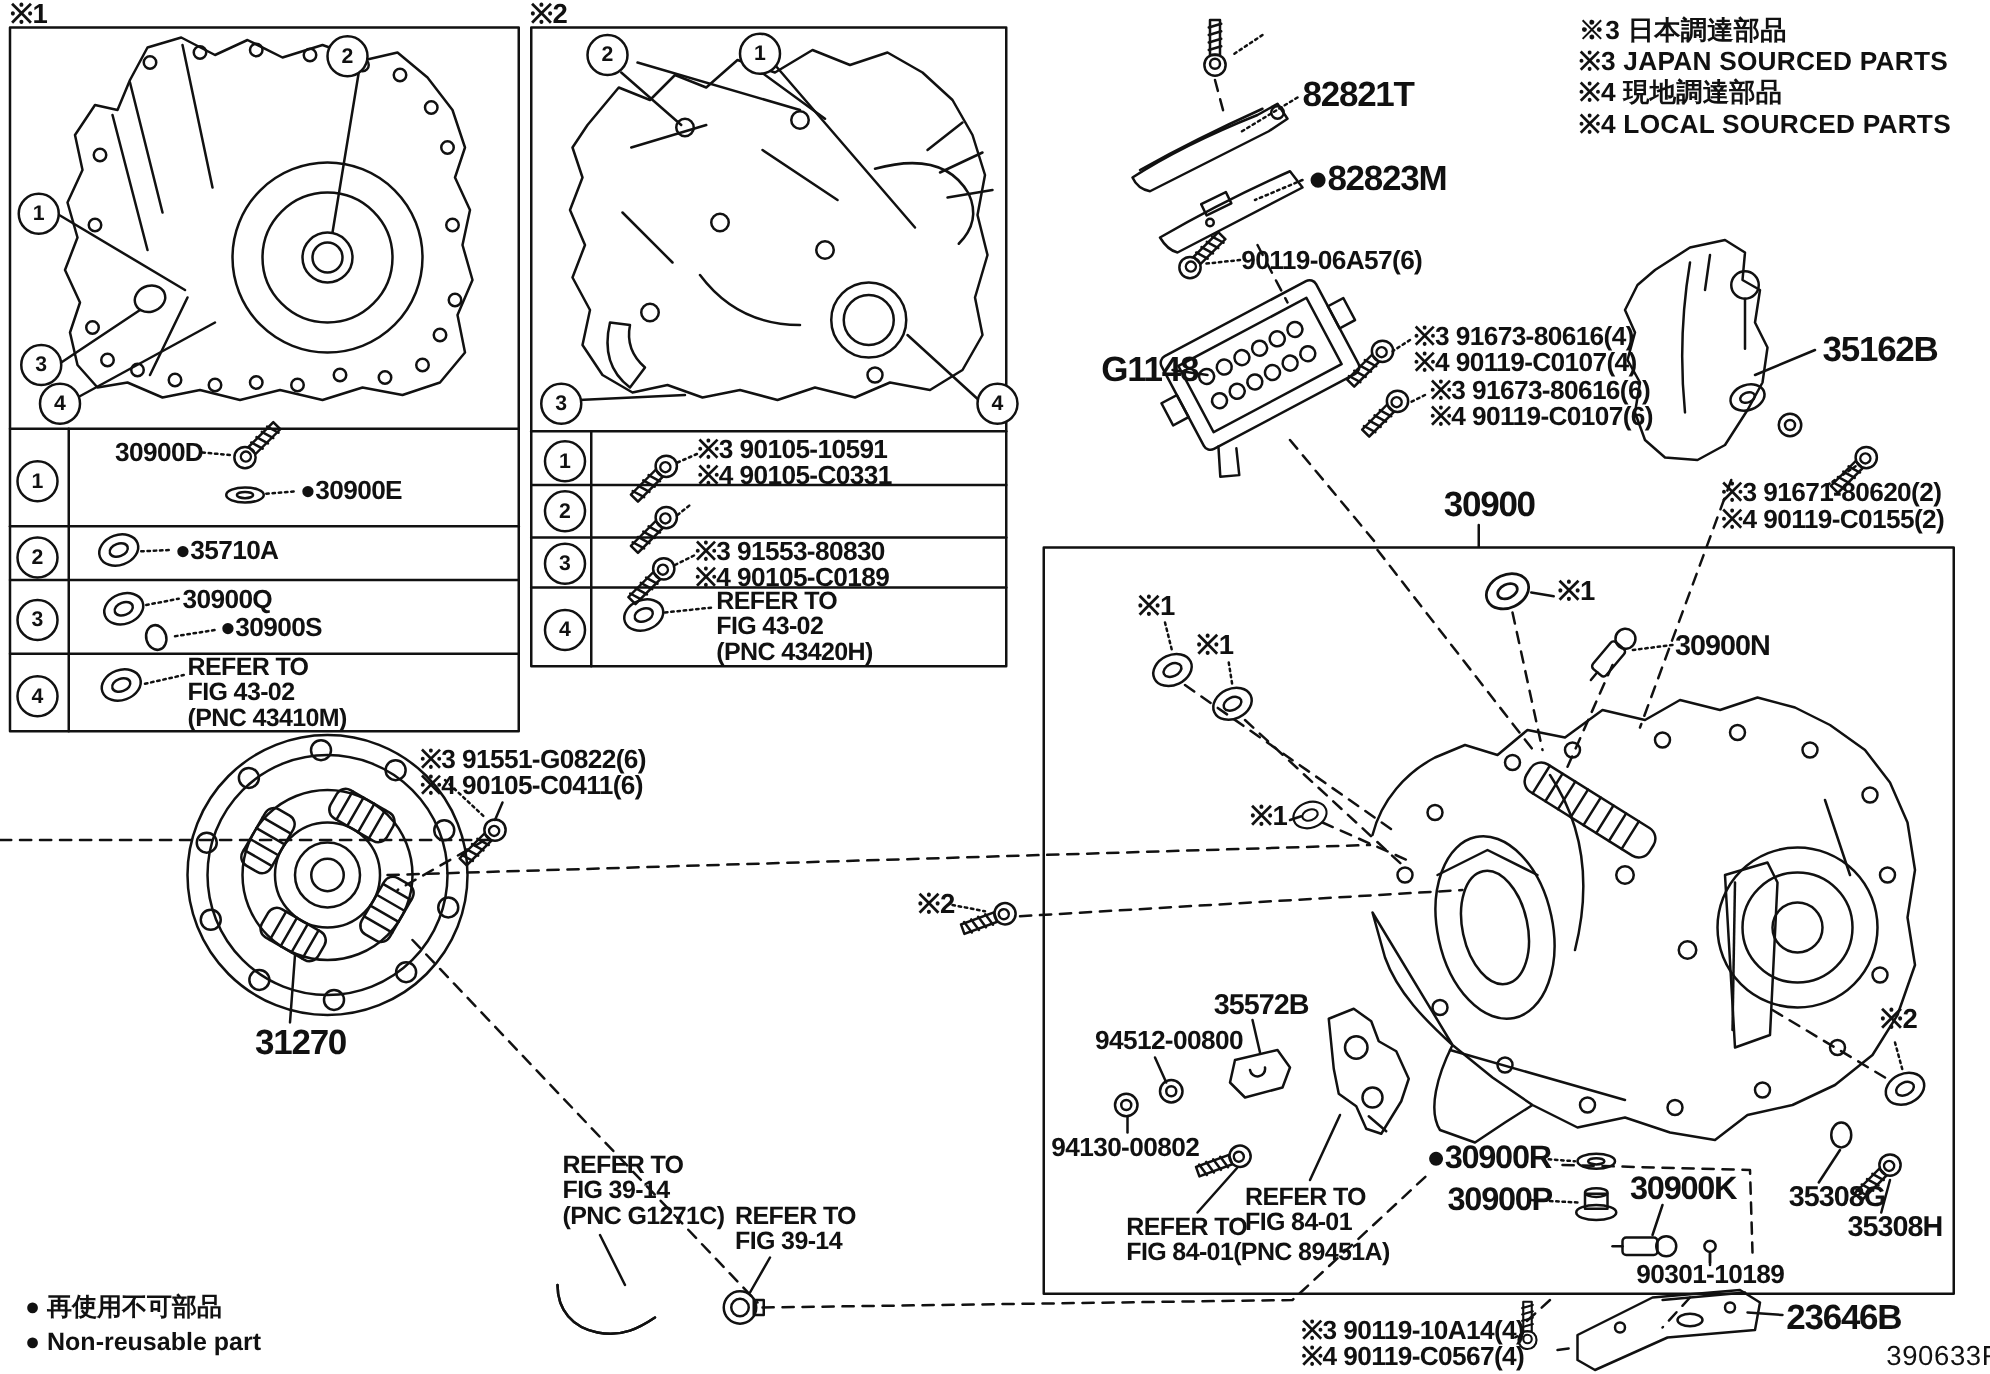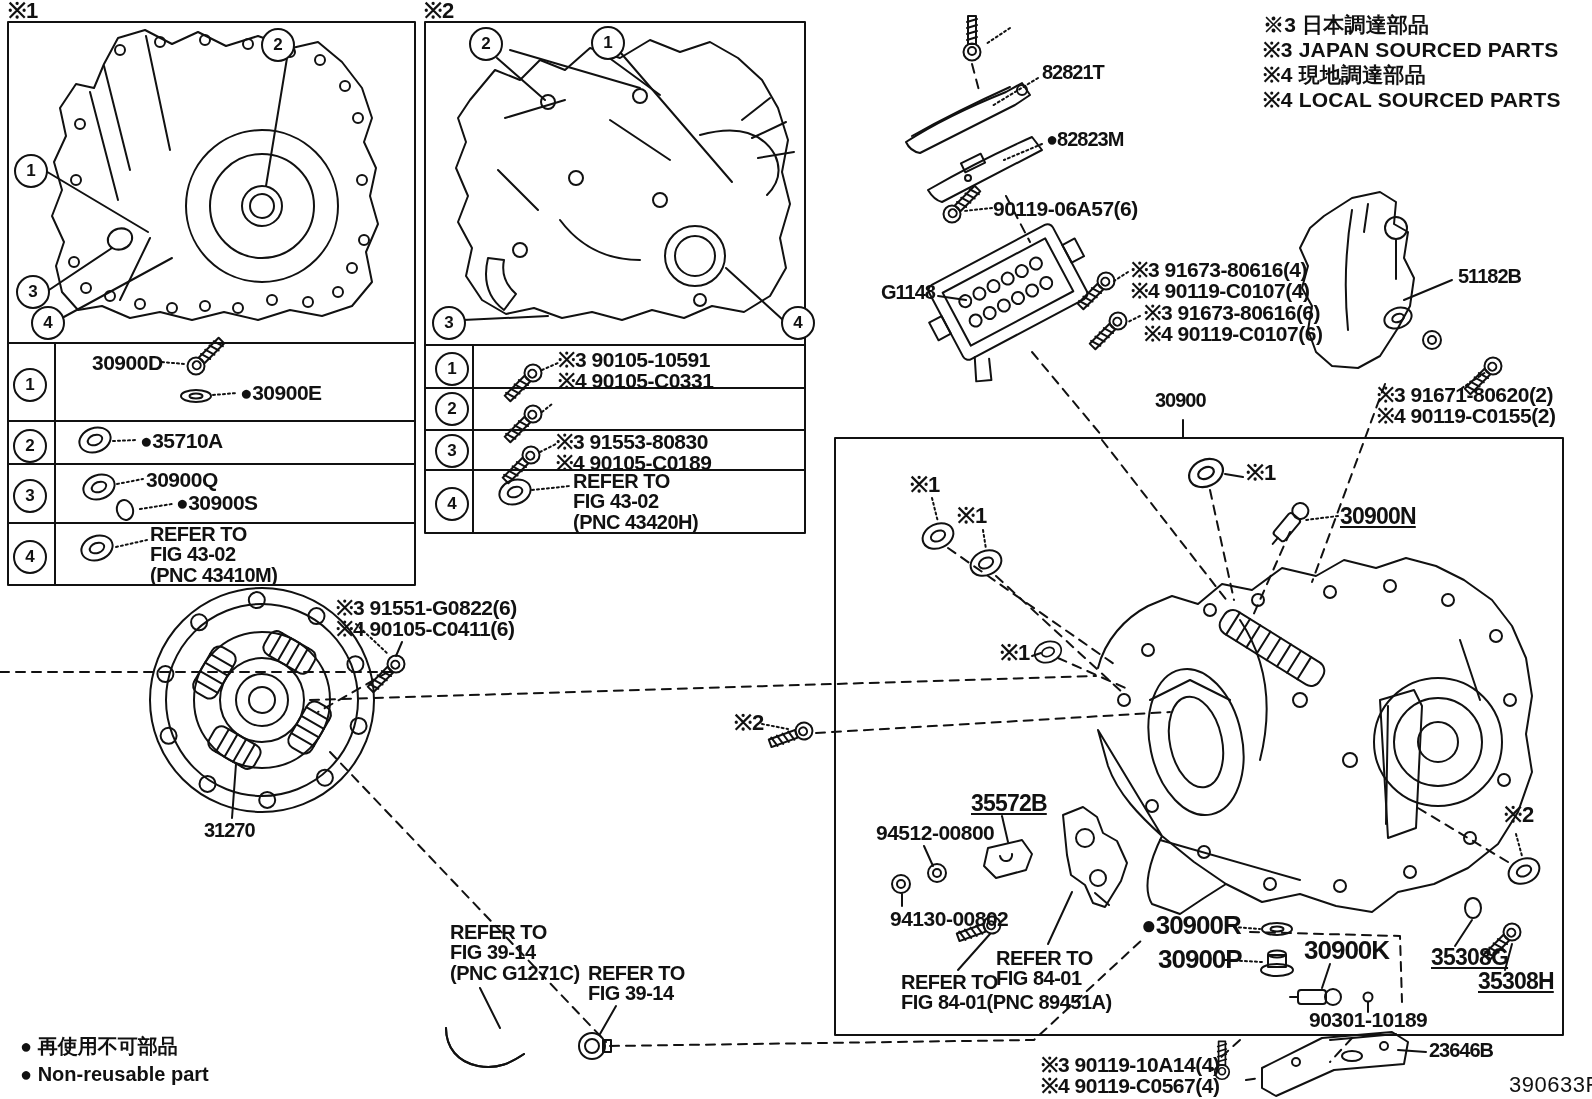--- a/index.html
+++ b/index.html
@@ -3,23 +3,23 @@
 <meta charset="utf-8">
 <style>
   html,body{margin:0;padding:0;background:#fff;}
   .canvas{position:relative;width:1592px;height:1099px;background:#fff;overflow:hidden;
           font-family:"Liberation Sans",sans-serif;color:#111;}
   svg{position:absolute;left:0;top:0;}
   .art path,.art line,.art polyline,.art rect,.art circle,.art ellipse{
       fill:none;stroke:#111;stroke-width:2;stroke-linecap:round;stroke-linejoin:round;}
   .lbl{position:absolute;white-space:pre-line;font-weight:bold;font-size:21px;
        line-height:1.02;letter-spacing:-0.5px;color:#111;}
-  .s28{font-size:20px;letter-spacing:-1px;}
+  .s28{font-size:28px;letter-spacing:-1px;}
   .s26{font-size:26px;letter-spacing:-1px;}
-  .s23{font-size:23px;letter-spacing:-0.8px;text-decoration:underline;}
+  .s23{font-size:23px;letter-spacing:-0.8px;}
   .s22{font-size:22px;}
   .s20{font-size:20px;}
   .notes{font-size:21px;line-height:25px;letter-spacing:0.2px;}
   .legend{font-size:20px;line-height:28px;letter-spacing:0;}
   .sheet{font-weight:normal;font-size:22px;letter-spacing:0.5px;}
   .co{position:absolute;width:30px;height:30px;border:2.5px solid #111;border-radius:50%;
       background:#fff;display:flex;align-items:center;justify-content:center;
       font-weight:bold;font-size:17px;z-index:5;}
 </style>
 </head>
@@ -457,21 +457,21 @@
 (PNC 43420H)</div>
 
 <div class="lbl s28" style="left:1042px;top:62px">82821T</div>
 <div class="lbl s28" style="left:1046px;top:129px">●82823M</div>
 <div class="lbl" style="left:993px;top:198px">90119-06A57(6)</div>
 <div class="lbl s28" style="left:881px;top:282px">G1148</div>
 <div class="lbl" style="left:1131px;top:259px">※3 91673-80616(4)
 ※4 90119-C0107(4)</div>
 <div class="lbl" style="left:1144px;top:302px">※3 91673-80616(6)
 ※4 90119-C0107(6)</div>
-<div class="lbl s28" style="left:1458px;top:266px">51182B</div>
+<div class="lbl s28" style="left:1458px;top:266px">35162B</div>
 <div class="lbl" style="left:1377px;top:384px">※3 91671-80620(2)
 ※4 90119-C0155(2)</div>
 <div class="lbl notes" style="left:1263px;top:12px">※3 日本調達部品
 ※3 JAPAN SOURCED PARTS
 ※4 現地調達部品
 ※4 LOCAL SOURCED PARTS</div>
 
 <div class="lbl s28" style="left:1155px;top:390px">30900</div>
 <div class="lbl s22" style="left:910px;top:474px">※1</div>
 <div class="lbl s22" style="left:957px;top:505px">※1</div>
@@ -480,21 +480,21 @@
 <div class="lbl s23" style="left:1340px;top:505px">30900N</div>
 <div class="lbl s22" style="left:734px;top:712px">※2</div>
 <div class="lbl s22" style="left:1504px;top:804px">※2</div>
 
 <div class="lbl" style="left:336px;top:597px">※3 91551-G0822(6)
 ※4 90105-C0411(6)</div>
 <div class="lbl s28" style="left:204px;top:820px">31270</div>
 
 <div class="lbl s23" style="left:971px;top:792px">35572B</div>
 <div class="lbl" style="left:876px;top:822px">94512-00800</div>
-<div class="lbl" style="left:890px;top:908px">94130-00802</div>
+<div class="lbl" style="left:841px;top:908px">94130-00802</div>
 <div class="lbl s20" style="left:996px;top:948px">REFER TO
 FIG 84-01</div>
 <div class="lbl s20" style="left:901px;top:972px">REFER TO
 FIG 84-01(PNC 89451A)</div>
 <div class="lbl s26" style="left:1141px;top:912px">●30900R</div>
 <div class="lbl s26" style="left:1158px;top:946px">30900P</div>
 <div class="lbl s26" style="left:1304px;top:937px">30900K</div>
 <div class="lbl" style="left:1309px;top:1009px">90301-10189</div>
 <div class="lbl s23" style="left:1431px;top:946px">35308G</div>
 <div class="lbl s23" style="left:1478px;top:970px">35308H</div>

